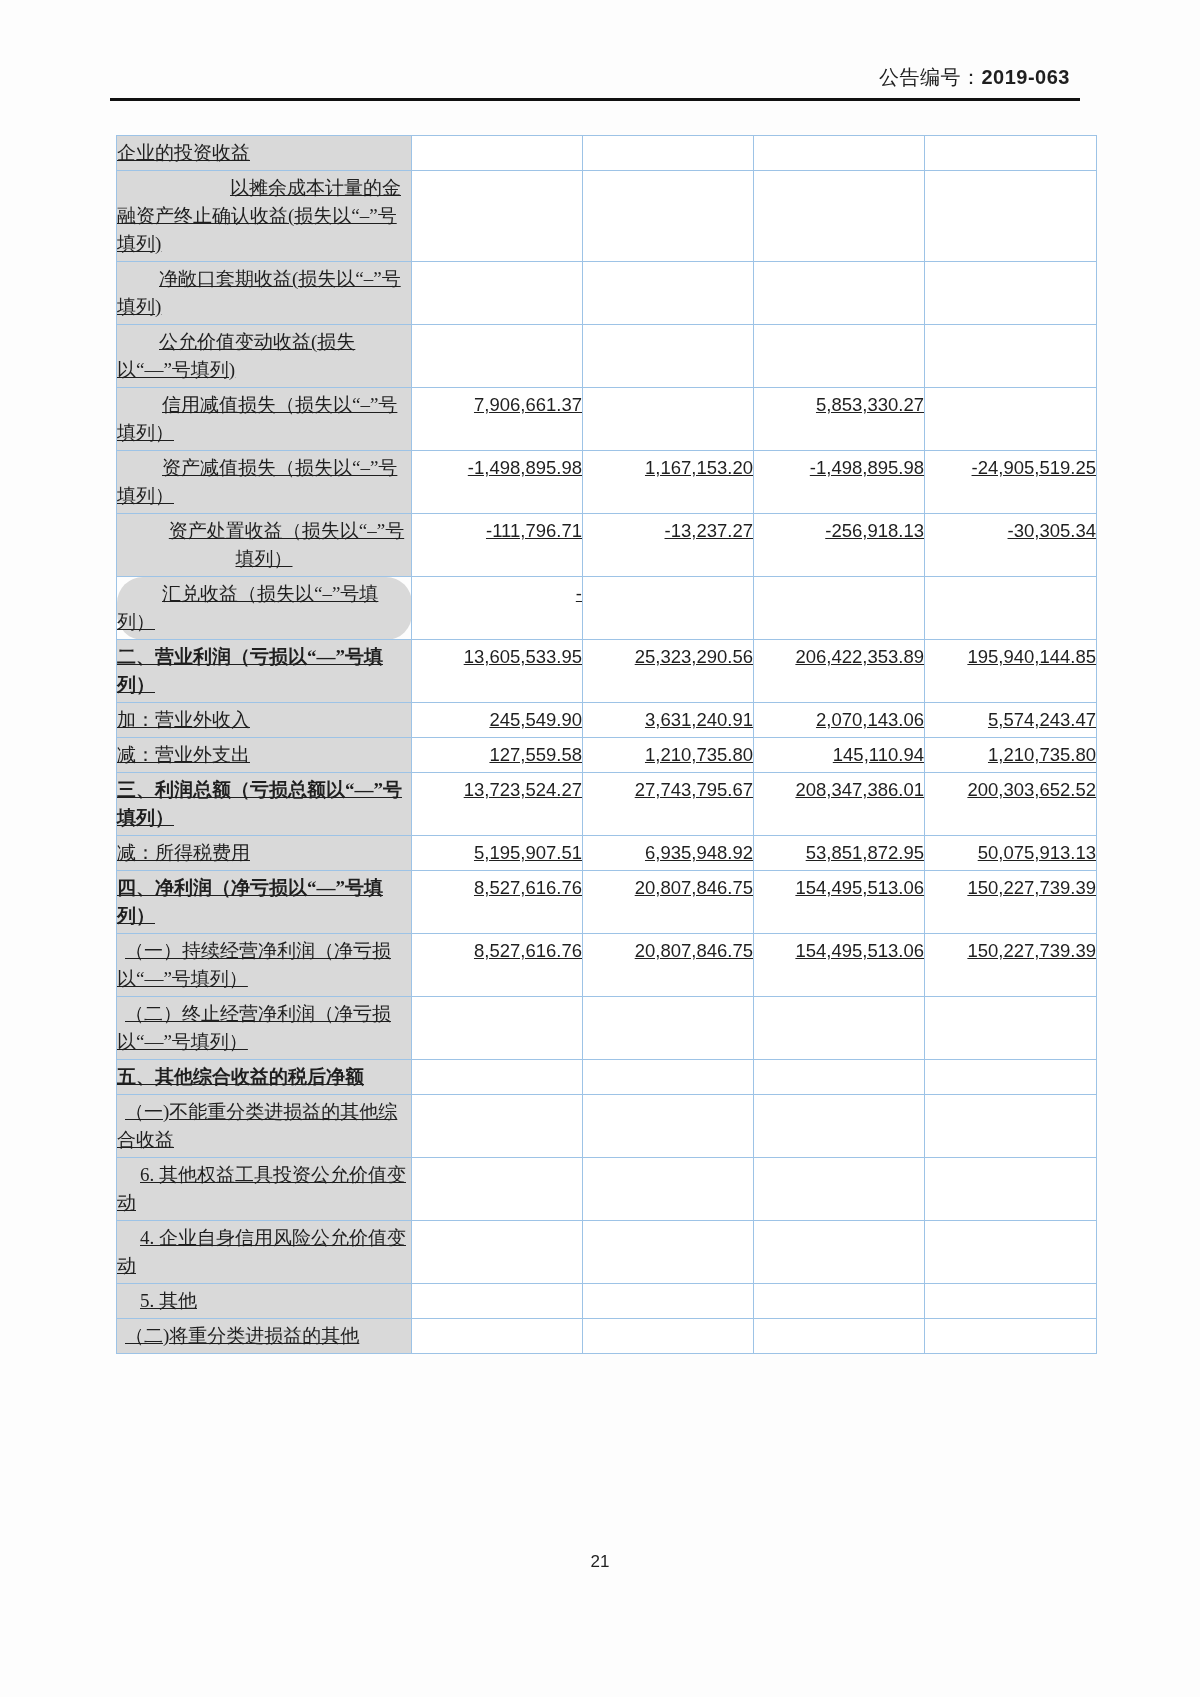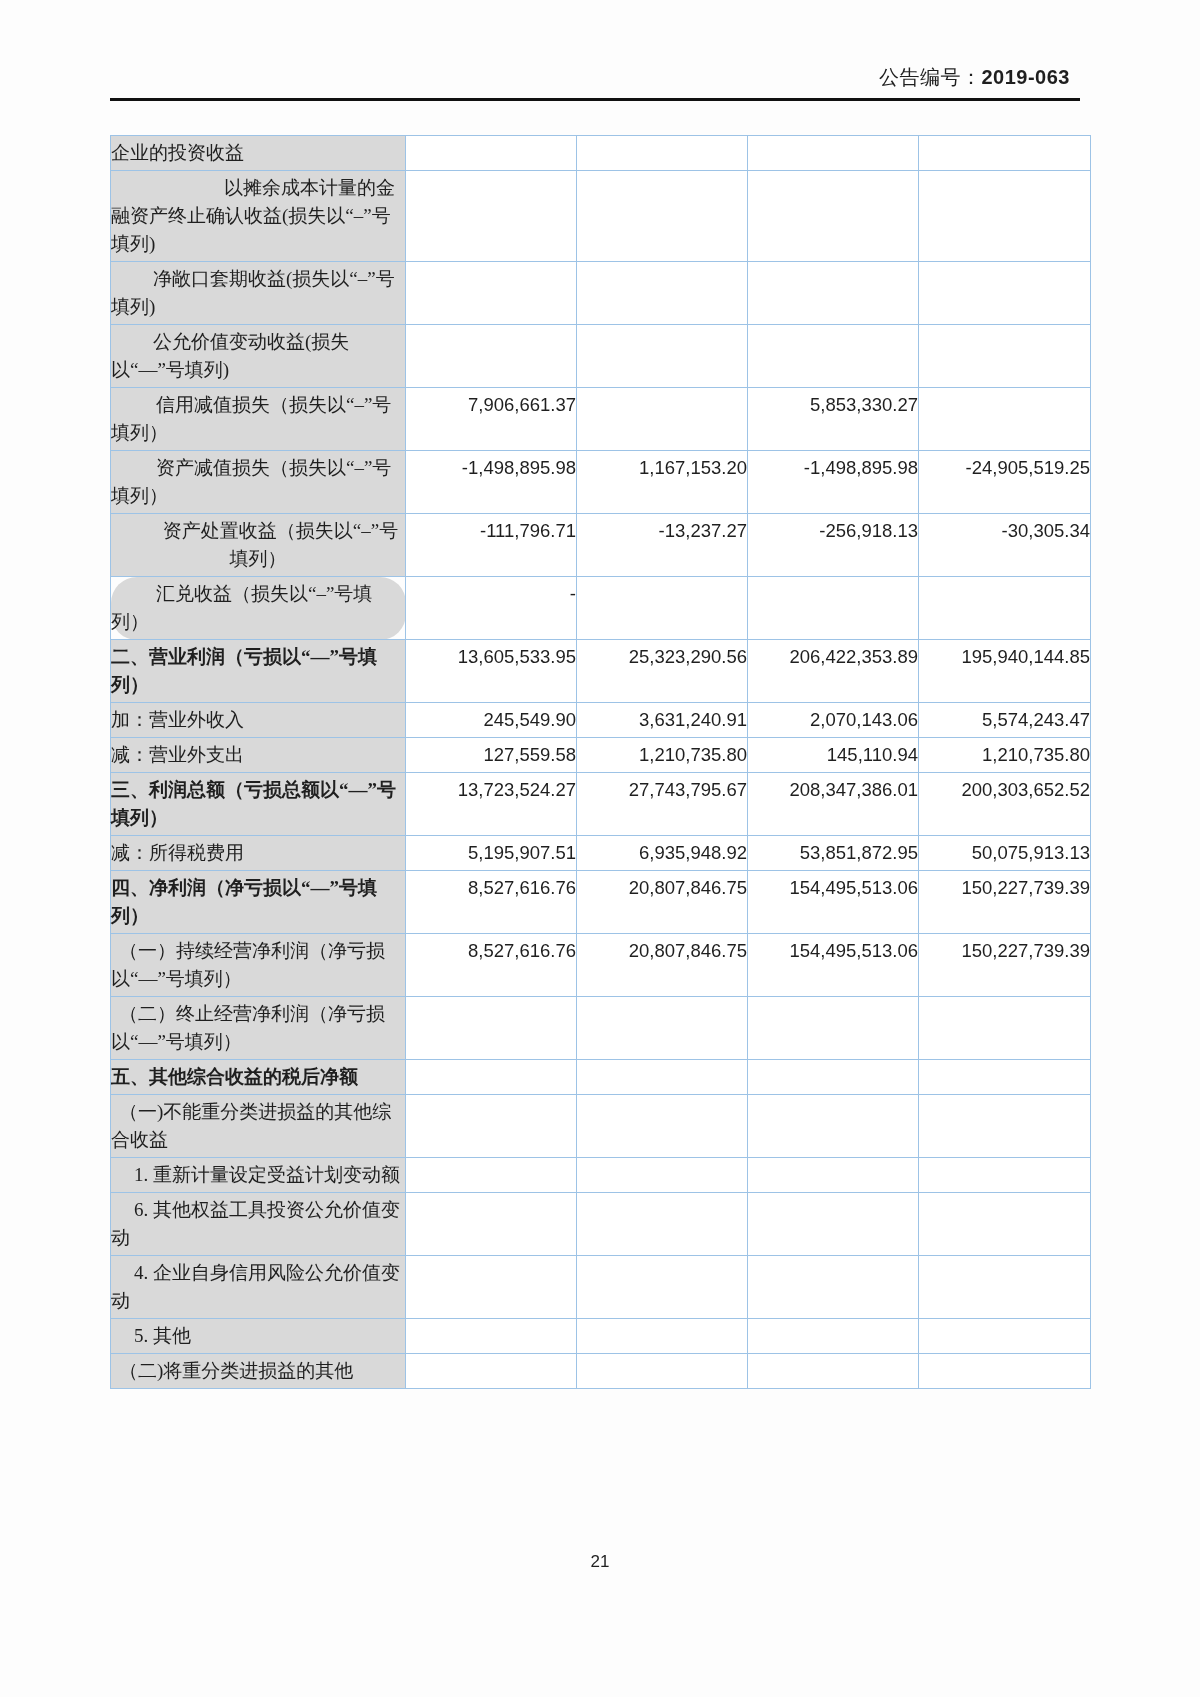--- a/index.html
+++ b/index.html
@@ -32,25 +32,26 @@
     font-weight:600;
   }
   .header-rule{
     position:absolute;
     left:110px;top:98px;
     width:970px;height:3px;
     background:var(--rule);
   }
   table.fin{
     position:absolute;
-    left:110px;top:135px;
+    left:116px;top:135px;
     width:980px;
     border-collapse:collapse;
     table-layout:fixed;
     font-size:19px;
+    text-decoration:underline;
   }
   table.fin td{
     border:1px solid var(--border);
     vertical-align:top;
     line-height:28px;
     padding:3px 0;
   }
   td.lbl{
     background:var(--label-bg);
     padding-left:6px;
@@ -212,27 +213,20 @@
         <td class="val"></td>
       </tr>
       <tr>
         <td class="lbl" style="text-indent: 8px;">（一)不能重分类进损益的其他综合收益</td>
         <td class="val"></td>
         <td class="val"></td>
         <td class="val"></td>
         <td class="val"></td>
       </tr>
       <tr>
-        <td class="lbl" style="text-indent: 23px;">1. 重新计量设定受益计划变动额</td>
-        <td class="val"></td>
-        <td class="val"></td>
-        <td class="val"></td>
-        <td class="val"></td>
-      </tr>
-      <tr>
         <td class="lbl" style="text-indent: 23px;">6. 其他权益工具投资公允价值变动</td>
         <td class="val"></td>
         <td class="val"></td>
         <td class="val"></td>
         <td class="val"></td>
       </tr>
       <tr>
         <td class="lbl" style="text-indent: 23px;">4. 企业自身信用风险公允价值变动</td>
         <td class="val"></td>
         <td class="val"></td>

